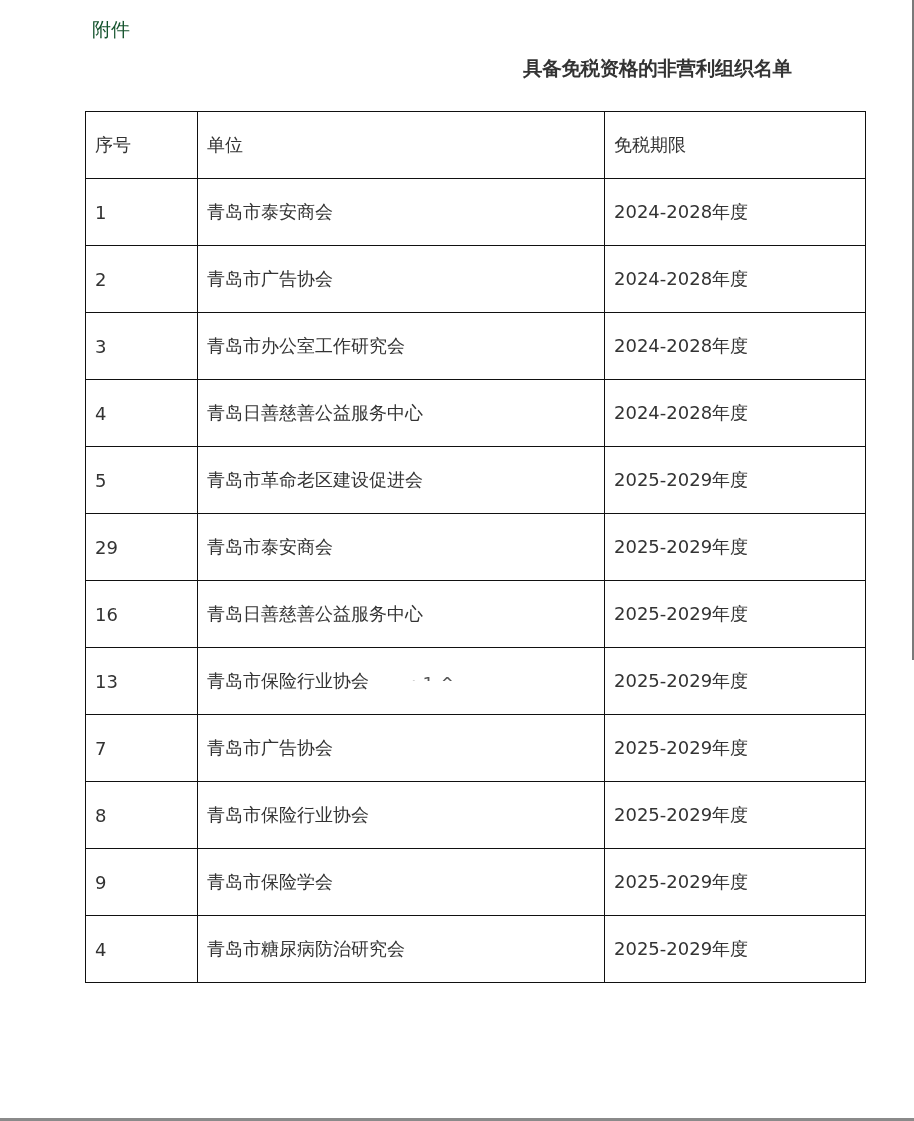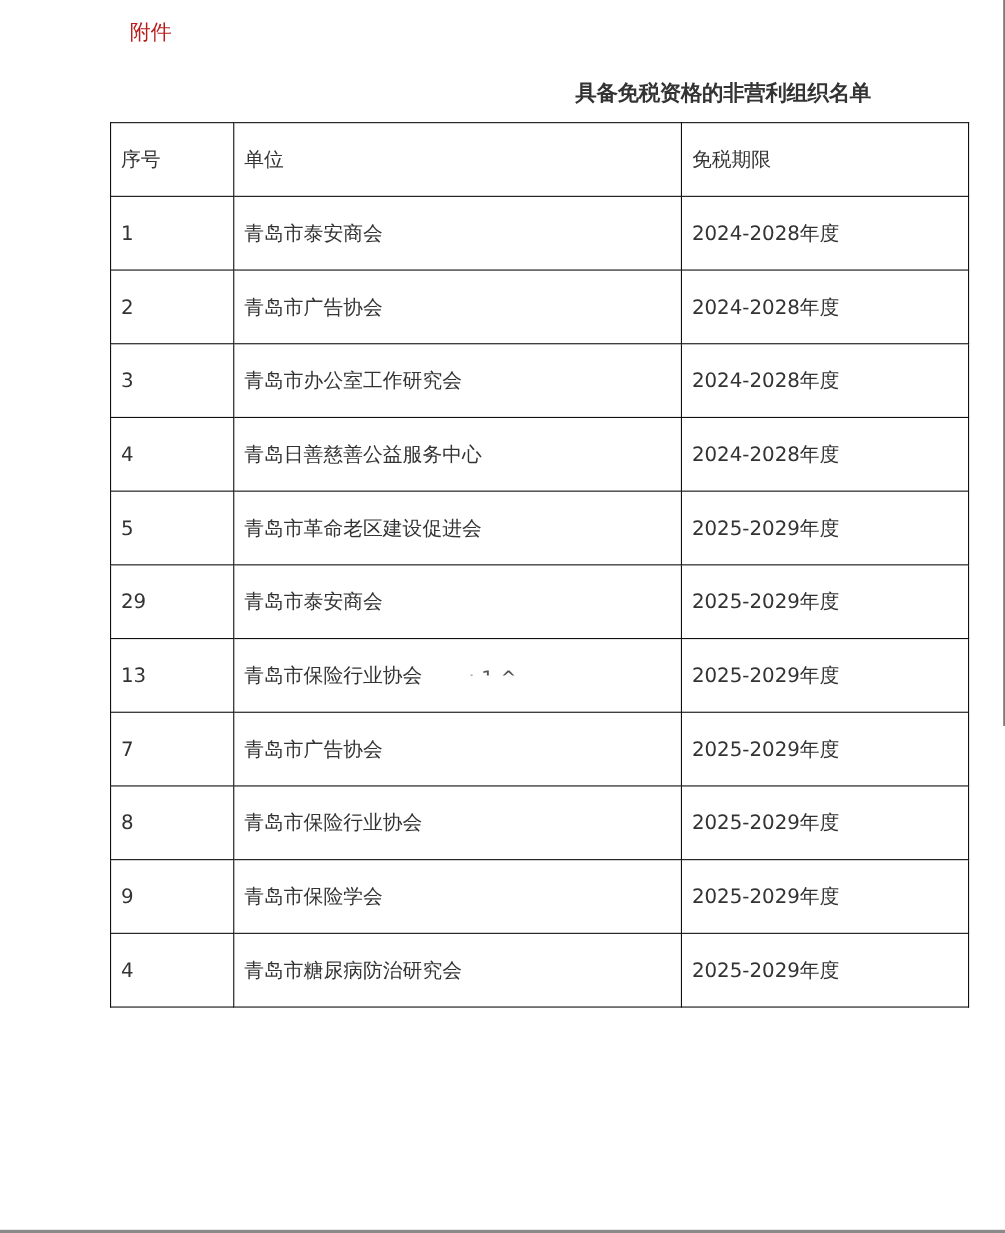--- a/index.html
+++ b/index.html
@@ -10,40 +10,40 @@
     body {
       width: 914px;
       height: 1121px;
       position: relative;
       overflow: hidden;
       font-family: "DejaVu Sans", "Liberation Sans", sans-serif;
       color: #333333;
     }
     .attachment-label {
       position: absolute;
-      left: 118px;
+      left: 92px;
       top: 17px;
       font-size: 19px;
       line-height: 24px;
-      color: #b91c1c;
+      color: #14532d;
     }
     .doc-title {
       position: absolute;
       left: 523px;
-      top: 72px;
+      top: 56px;
       font-size: 19.5px;
       line-height: 26px;
       font-weight: bold;
       color: #333333;
       white-space: nowrap;
       letter-spacing: -0.3px;
     }
     .table-wrap {
       position: absolute;
-      left: 80px;
+      left: 65px;
       top: 111px;
       padding-left: 20px;
     }
     table {
       border-collapse: collapse;
       table-layout: fixed;
       width: 780px;
     }
     col.c1 { width: 112px; }
     col.c2 { width: 407px; }
@@ -139,20 +139,25 @@
         <td>5</td>
         <td>青岛市革命老区建设促进会</td>
         <td class="period">2025-2029年度</td>
       </tr>
       <tr>
         <td>29</td>
         <td>青岛市泰安商会</td>
         <td class="period">2025-2029年度</td>
       </tr>
       <tr>
+        <td>16</td>
+        <td>青岛日善慈善公益服务中心</td>
+        <td class="period">2025-2029年度</td>
+      </tr>
+      <tr>
         <td>13</td>
         <td>
           <span class="clipped">
             <span>青岛市保险行业协会</span><span class="frag">一 一: 1 ^</span>
           </span>
         </td>
         <td class="period">2025-2029年度</td>
       </tr>
       <tr>
         <td>7</td>

